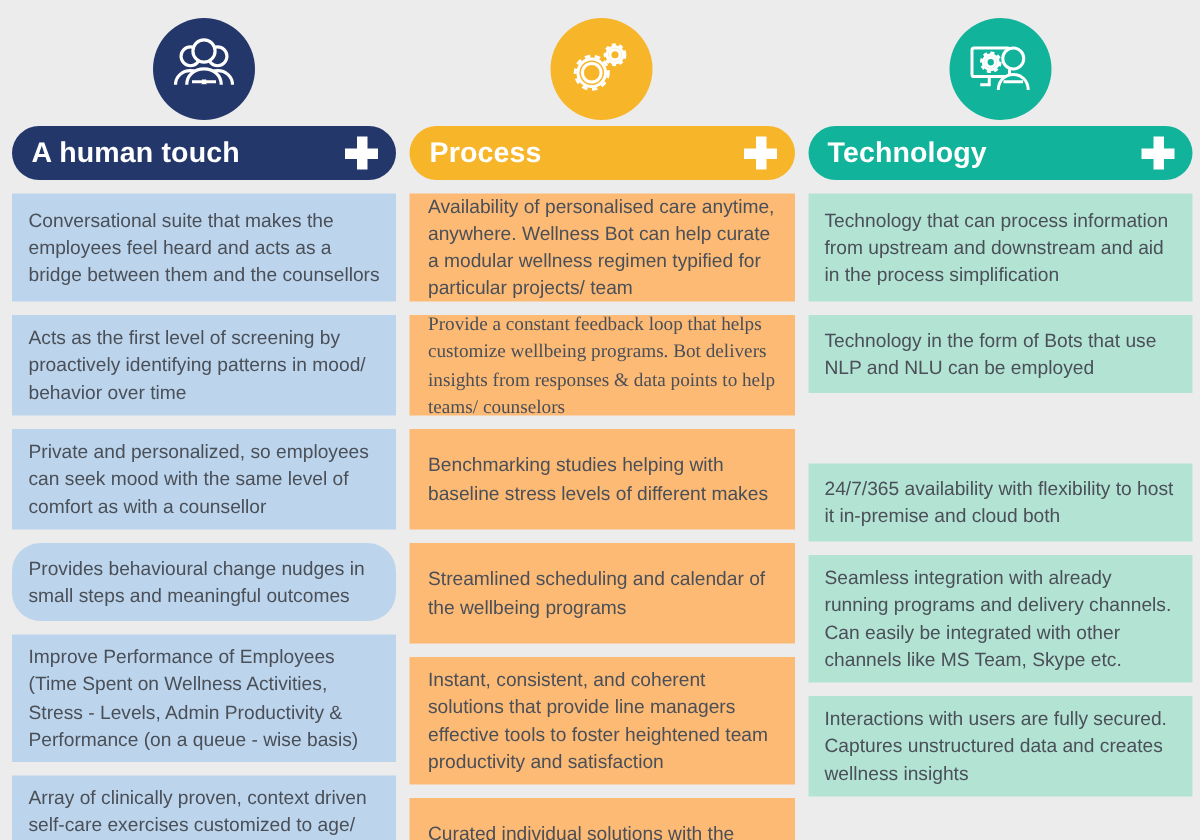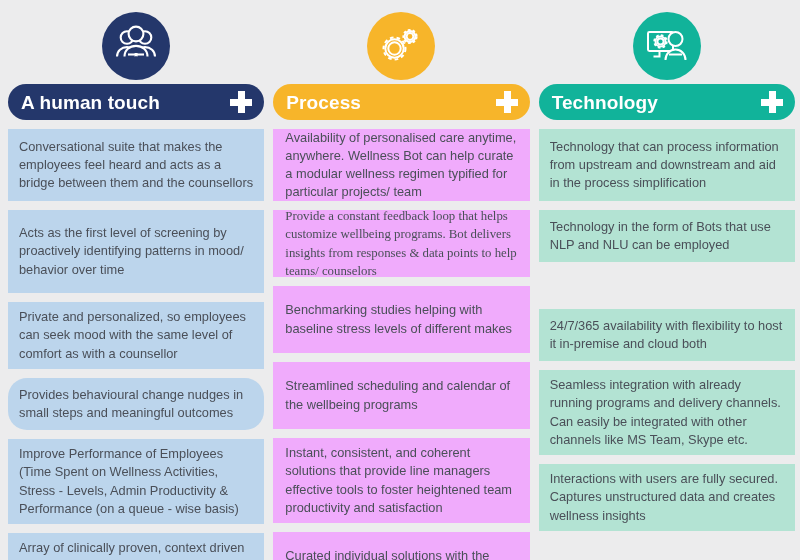--- a/index.html
+++ b/index.html
@@ -115,21 +115,21 @@
   }
 
   
   .col-human .header-bar { background: #24376b; }
   .col-human .icon-circle { background: #24376b; }
   .col-human .cell { background: #bcd5ec; }
 
   
   .col-process .header-bar { background: #f7b52a; text-align: center; }
   .col-process .icon-circle { background: #f7b52a; }
-  .col-process .cell { background: #f0abfc; padding-left: 12px; }
+  .col-process .cell { background: #fdba74; padding-left: 12px; }
 
   
   .col-tech .header-bar { background: #11b39a; }
   .col-tech .icon-circle { background: #11b39a; }
   .col-tech .cell { background: #b3e3d3; }
 </style>
 </head>
 <body>
 
 <div class="board">
@@ -153,21 +153,21 @@
       </div>
 
       <div class="header-bar">
         <span class="header-title">A human touch</span>
         <span class="plus-icon"></span>
       </div>
 
       <div class="cell" style="height: 72px;">
         <span class="cell-text">Conversational suite that makes the employees feel heard and acts as a bridge between them and the counsellors</span>
       </div>
-      <div class="cell" style="height: 83px;">
+      <div class="cell" style="height: 67px;">
         <span class="cell-text">Acts as the first level of screening by proactively identifying patterns in mood/ behavior over time</span>
       </div>
       <div class="cell" style="height: 67px;">
         <span class="cell-text">Private and personalized, so employees can seek mood with the same level of comfort as with a counsellor</span>
       </div>
       <div class="cell" style="height: 52px; border-radius: 19px;">
         <span class="cell-text">Provides behavioural change nudges in small steps and meaningful outcomes</span>
       </div>
       <div class="cell" style="height: 85px;">
         <span class="cell-text">Improve Performance of Employees (Time Spent on Wellness Activities, Stress - Levels, Admin Productivity &amp; Performance (on a queue - wise basis)</span>

